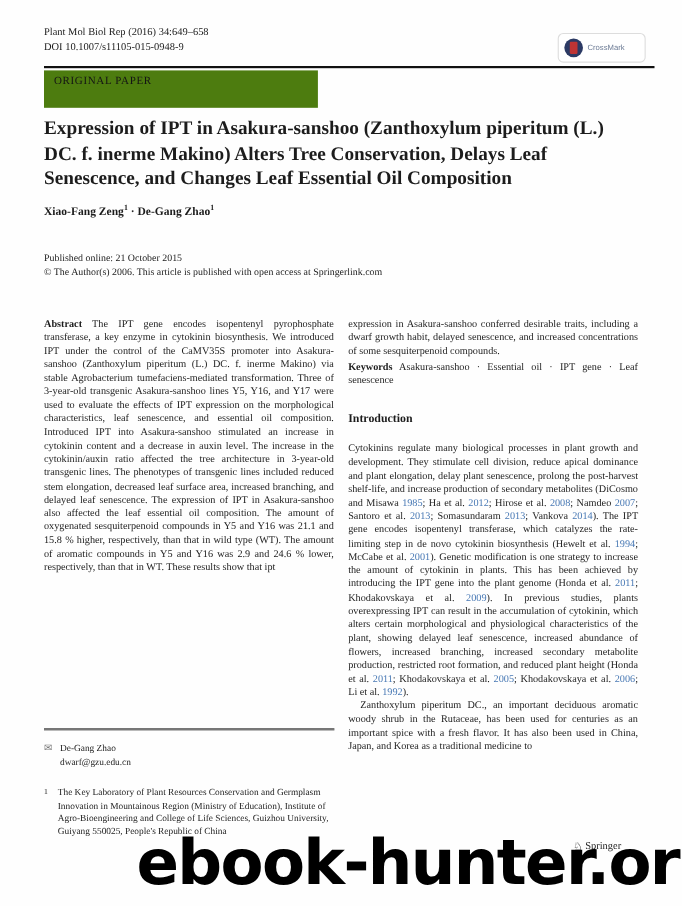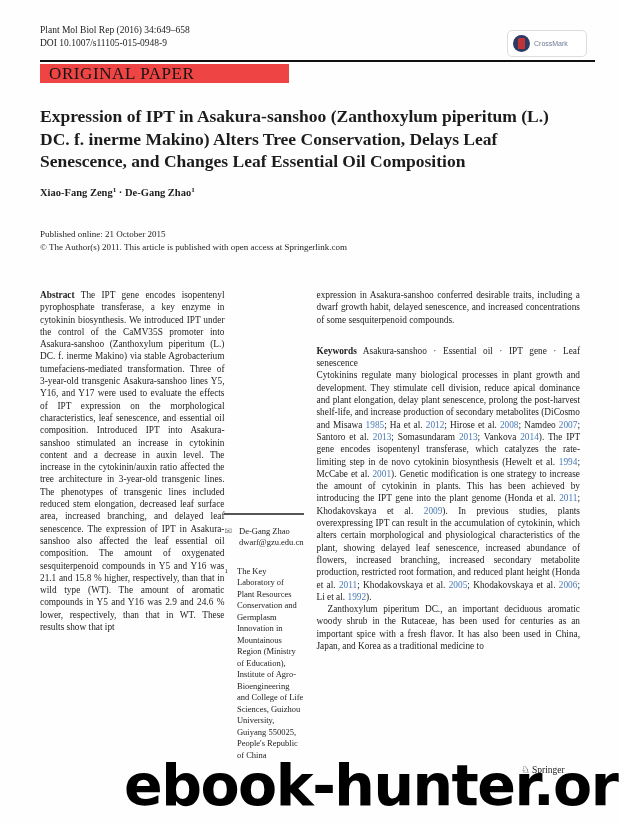--- a/index.html
+++ b/index.html
@@ -14,49 +14,49 @@
   .crossmark {
     position:absolute; top:30px; right:33px; width:80px; height:27px;
     border:1px solid #ddd; border-radius:5px; background:#fff;
     display:flex; align-items:center; gap:4px; padding:0 5px; box-sizing:border-box;
   }
   .cm-circle { width:17px; height:17px; border-radius:50%; background:#2c3a64; position:relative; flex:0 0 auto; }
   .cm-book { position:absolute; top:3px; bottom:3px; left:5px; right:5px; background:#bf3434; border-radius:1px; }
   .cm-label { font-family:"Liberation Sans",sans-serif; font-size:7px; color:#6b7a94; }
   .top-rule { position:absolute; top:60px; left:40px; right:25px; height:2px; background:#111; }
   .badge {
-    position:absolute; top:64px; left:40px; width:249px; height:19px;
-    background:#ef4444; color:#141414; font-size:17px; line-height:19px;
+    position:absolute; top:64px; left:40px; width:249px; height:34px;
+    background:#4d7c0f; color:#141414; font-size:10px; line-height:19px;
     padding-left:9px; letter-spacing:0.6px; box-sizing:border-box;
   }
   
   .title {
     position:absolute; top:105px; left:40px; width:528px;
     font-size:17.5px; line-height:22.5px; font-weight:bold; margin:0;
   }
   .authors { position:absolute; top:187px; left:40px; font-size:10.5px; font-weight:bold; }
   .pub-block { position:absolute; top:228px; left:40px; font-size:9px; line-height:12.5px; }
   
   .columns {
     position:absolute; top:289px; left:40px; width:540px; height:472px;
     display:flex; gap:13px;
   }
   .col { width:264px; box-sizing:border-box; }
-  .col.left { display:flex; flex-direction:row; }
+  .col.left { display:flex; flex-direction:column; }
   .para, .abstract {
     font-size:9.3px; line-height:12.3px; text-align:justify; margin:0;
   }
   .fn-block { margin-top:auto; }
   .fn-rule { height:1px; background:#555; }
   .esm { font-size:7.8px; line-height:10.6px; margin:4px 0 5px; text-align:left; }
   .correspondence { display:flex; gap:7px; margin-top:11px; font-size:8.5px; line-height:11.5px; }
   .envelope { font-size:9px; color:#777; line-height:11.5px; }
   .affiliation { display:flex; gap:9px; margin-top:17px; font-size:8.5px; line-height:11.5px; }
   .affiliation .marker { font-size:7px; vertical-align:super; line-height:11.5px; }
-  .keywords { margin-top:19px; }
+  .keywords { margin-top:2px; }
   .intro-heading { font-size:10.8px; font-weight:bold; margin:23px 0 15px; }
   .indent-para { text-indent:11px; margin-top:0; }
   
   .seg-i { }
   .seg-b { font-weight:bold; }
   .seg-link { color:#4a7ab5; }
   sup { font-size:68%; line-height:0; }
   
   .springer {
     position:absolute; left:521px; top:764px; z-index:1;
@@ -87,21 +87,21 @@
   </div>
 
   <div class="top-rule"></div>
   <div class="badge">ORIGINAL PAPER</div>
 
   <h1 class="title"><span>Expression of </span><span class="seg-i">IPT</span><span> in Asakura-sanshoo (</span><span class="seg-i">Zanthoxylum piperitum</span><span> (L.) DC. f. </span><span class="seg-i">inerme</span><span> Makino) Alters Tree Conservation, Delays Leaf Senescence, and Changes Leaf Essential Oil Composition</span></h1>
   <div class="authors"><span>Xiao-Fang Zeng</span><sup>1</sup><span> · </span><span>De-Gang Zhao</span><sup>1</sup></div>
 
   <div class="pub-block">
     <div>Published online: 21 October 2015</div>
-    <div>© The Author(s) 2011. This article is published with open access at Springerlink.com</div>
+    <div>© The Author(s) 2006. This article is published with open access at Springerlink.com</div>
   </div>
 
   <div class="columns">
 
     <div class="col left">
       <p class="abstract"><span class="seg-b">Abstract</span><span>  The </span><span class="seg-i">IPT</span><span> gene encodes isopentenyl pyrophosphate transferase, a key enzyme in cytokinin biosynthesis. We introduced </span><span class="seg-i">IPT</span><span> under the control of the CaMV35S promoter into Asakura-sanshoo (</span><span class="seg-i">Zanthoxylum piperitum</span><span> (L.) DC. f. </span><span class="seg-i">inerme</span><span> Makino) via stable </span><span class="seg-i">Agrobacterium tumefaciens</span><span>-mediated transformation. Three of 3-year-old transgenic Asakura-sanshoo lines Y5, Y16, and Y17 were used to evaluate the effects of </span><span class="seg-i">IPT</span><span> expression on the morphological characteristics, leaf senescence, and essential oil composition. Introduced </span><span class="seg-i">IPT</span><span> into Asakura-sanshoo stimulated an increase in cytokinin content and a decrease in auxin level. The increase in the cytokinin/auxin ratio affected the tree architecture in 3-year-old transgenic lines. The phenotypes of transgenic lines included reduced stem elongation, decreased leaf surface area, increased branching, and delayed leaf senescence. The expression of </span><span class="seg-i">IPT</span><span> in Asakura-sanshoo also affected the leaf essential oil composition. The amount of oxygenated sesquiterpenoid compounds in Y5 and Y16 was 21.1 and 15.8 % higher, respectively, than that in wild type (WT). The amount of aromatic compounds in Y5 and Y16 was 2.9 and 24.6 % lower, respectively, than that in WT. These results show that </span><span class="seg-i">ipt</span></p>
 
       <div class="fn-block">
         <div class="fn-rule"></div>
         <div class="fn-rule"></div>
@@ -117,20 +117,21 @@
         <div class="affiliation">
           <span class="marker">1</span>
           <span>The Key Laboratory of Plant Resources Conservation and Germplasm Innovation in Mountainous Region (Ministry of Education), Institute of Agro-Bioengineering and College of Life Sciences, Guizhou University, Guiyang 550025, People's Republic of China</span>
         </div>
       </div>
     </div>
 
     <div class="col right">
       <p class="para"><span>expression in Asakura-sanshoo conferred desirable traits, including a dwarf growth habit, delayed senescence, and increased concentrations of some sesquiterpenoid compounds.</span></p>
       <p class="para keywords"><span class="seg-b">Keywords</span><span>  Asakura-sanshoo · Essential oil · </span><span class="seg-i">IPT</span><span> gene · Leaf senescence</span></p>
+      <h2 class="intro-heading">Introduction</h2>
       <p class="para"><span>Cytokinins regulate many biological processes in plant growth and development. They stimulate cell division, reduce apical dominance and plant elongation, delay plant senescence, prolong the post-harvest shelf-life, and increase production of secondary metabolites (DiCosmo and Misawa </span><span class="seg-link">1985</span><span>; Ha et al. </span><span class="seg-link">2012</span><span>; Hirose et al. </span><span class="seg-link">2008</span><span>; Namdeo </span><span class="seg-link">2007</span><span>; Santoro et al. </span><span class="seg-link">2013</span><span>; Somasundaram </span><span class="seg-link">2013</span><span>; Vankova </span><span class="seg-link">2014</span><span>). The </span><span class="seg-i">IPT</span><span> gene encodes isopentenyl transferase, which catalyzes the rate-limiting step in de novo cytokinin biosynthesis (Hewelt et al. </span><span class="seg-link">1994</span><span>; McCabe et al. </span><span class="seg-link">2001</span><span>). Genetic modification is one strategy to increase the amount of cytokinin in plants. This has been achieved by introducing the </span><span class="seg-i">IPT</span><span> gene into the plant genome (Honda et al. </span><span class="seg-link">2011</span><span>; Khodakovskaya et al. </span><span class="seg-link">2009</span><span>). In previous studies, plants overexpressing </span><span class="seg-i">IPT</span><span> can result in the accumulation of cytokinin, which alters certain morphological and physiological characteristics of the plant, showing delayed leaf senescence, increased abundance of flowers, increased branching, increased secondary metabolite production, restricted root formation, and reduced plant height (Honda et al. </span><span class="seg-link">2011</span><span>; Khodakovskaya et al. </span><span class="seg-link">2005</span><span>; Khodakovskaya et al. </span><span class="seg-link">2006</span><span>; Li et al. </span><span class="seg-link">1992</span><span>).</span></p>
       <p class="para indent-para"><span class="seg-i">Zanthoxylum piperitum</span><span> DC., an important deciduous aromatic woody shrub in the Rutaceae, has been used for centuries as an important spice with a fresh flavor. It has also been used in China, Japan, and Korea as a traditional medicine to</span></p>
     </div>
 
   </div>
 
   <div class="springer">
     <span class="horse">♘</span>
     <span>Springer</span>
   </div>

